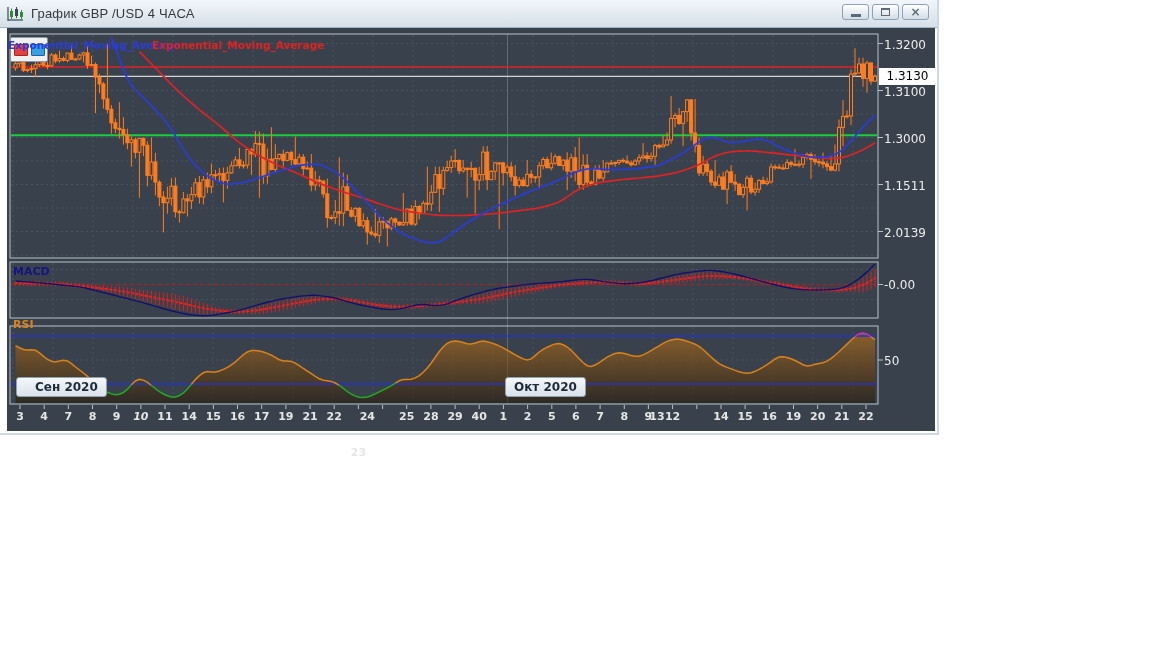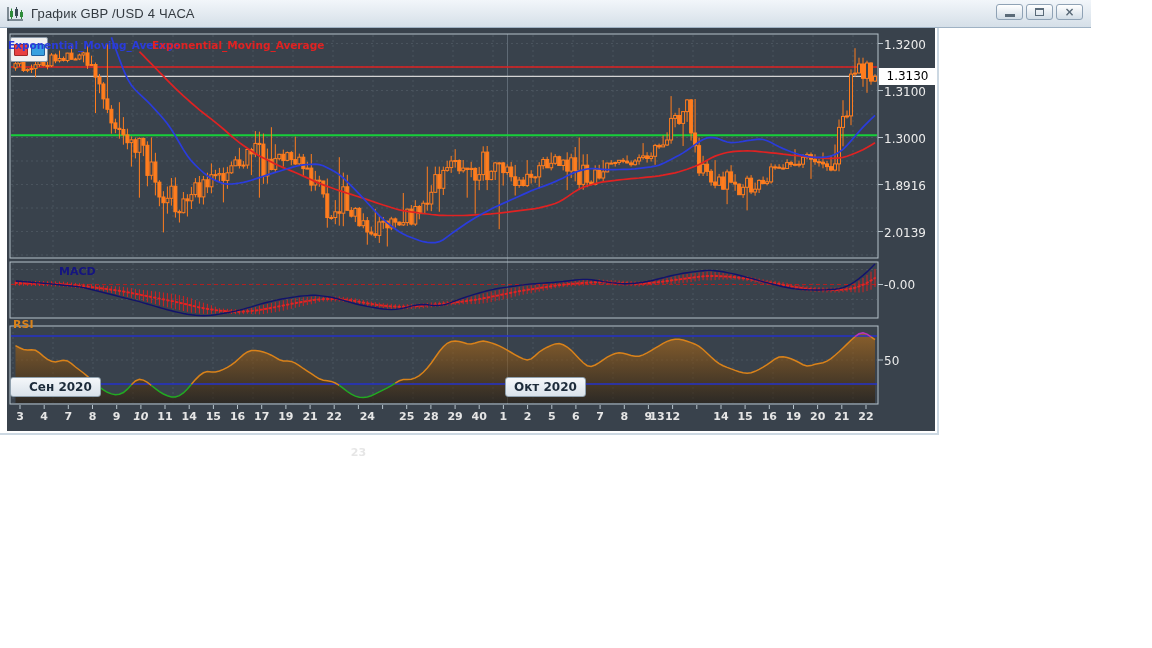--- a/index.html
+++ b/index.html
@@ -1,20 +1,20 @@
 <!DOCTYPE html>
 <html><head>
 <meta charset="utf-8">
 <style>
   html,body{margin:0;padding:0;}
   body{width:1152px;height:648px;background:#ffffff;overflow:hidden;
        font-family:"Liberation Sans","DejaVu Sans",sans-serif;}
   .window{position:absolute;left:0;top:0;width:937px;height:433px;background:#ffffff;
           border-right:2px solid #ccd8e2;border-bottom:2px solid #ccd8e2;}
-  .titlebar{position:absolute;left:0;top:0;width:1091px;height:27px;
+  .titlebar{position:absolute;left:0;top:0;width:937px;height:27px;
             background:linear-gradient(#f2f6fa,#d5dfe8);border-bottom:1px solid #9fb2c4;
             display:flex;align-items:center;}
   .title-icon{width:20px;height:18px;margin-left:5px;flex:0 0 auto;}
   .title-text{margin-left:6px;font-size:13px;color:#333a40;letter-spacing:.2px;}
   .winbtns{position:absolute;right:8px;top:4px;display:flex;gap:3px;}
   .winbtn{width:27px;height:16px;border:1px solid #8fa2b5;border-radius:3px;
           background:linear-gradient(#ffffff,#d2dde7);display:flex;align-items:center;
           justify-content:center;box-sizing:border-box;cursor:default;}
   .g-min{width:10px;height:3px;background:#5a6a78;margin-top:6px;}
   .g-res{width:9px;height:8px;border:1px solid #5a6a78;border-top:2px solid #5a6a78;box-sizing:border-box;}
@@ -845,28 +845,28 @@
       <line x1="866.0" y1="405" x2="866.0" y2="409" stroke="#b6c2ca" stroke-width="1"></line>
     </svg>
 
   <div class="overlay ind-panel">
     <div class="ind-btn" style="background: rgb(232, 64, 64); border: 1px solid rgb(160, 40, 40);"></div>
     <div class="ind-btn" style="background: rgb(56, 160, 224); border: 1px solid rgb(32, 96, 160);"></div>
   </div>
   <div class="overlay legend" style="left: 8px; color: rgb(42, 60, 220);">Exponential_Moving_Average</div>
   <div class="overlay legend" style="left: 152px; color: rgb(224, 34, 34);">Exponential_Moving_Average</div>
 
-  <div class="overlay panel-label" style="left:13px;top:265px;color:#151580;margin-left:46px;">MACD</div>
+  <div class="overlay panel-label" style="left:13px;top:265px;color:#151580;">MACD</div>
   <div class="overlay panel-label" style="left:13px;top:318px;color:#d9821a;text-align:center;">RSI</div>
 
   <div class="overlay cur-price">1.3130</div>
   <div class="overlay axis-label" style="top:277px;">-0.00</div>
   <div class="overlay axis-label" style="top:353px;">50</div>
 
-  <div class="overlay month-box" style="left:10px;padding-left:18px;">Сен 2020</div>
+  <div class="overlay month-box" style="left:16px;padding-left:18px;">Сен 2020</div>
   <div class="overlay month-box" style="left:505px;text-align:right;">Окт 2020</div>
 
   <div class="titlebar">
     <svg class="title-icon" viewBox="0 0 20 18">
       <line x1="3" y1="2" x2="3" y2="16" stroke="#3a4a55" stroke-width="1.2"></line>
       <line x1="3" y1="15" x2="18" y2="15" stroke="#3a4a55" stroke-width="1.2"></line>
       <rect x="5" y="6" width="3" height="6" fill="#2e8b3a"></rect>
       <line x1="6.5" y1="3.5" x2="6.5" y2="14" stroke="#2e8b3a" stroke-width="1"></line>
       <rect x="10" y="4" width="3" height="7" fill="#3a4a55"></rect>
       <line x1="11.5" y1="2" x2="11.5" y2="13" stroke="#3a4a55" stroke-width="1"></line>
@@ -882,21 +882,21 @@
           <span class="g-res"></span>
         </span>
       <span class="winbtn">
           <span class="g-close">×</span>
         </span>
     </span>
   </div>
 <div class="overlay axis-label" style="top: 36.5px;">1.3200</div>
     <div class="overlay axis-label" style="top: 83.5px;">1.3100</div>
     <div class="overlay axis-label" style="top: 130.5px;">1.3000</div>
-    <div class="overlay axis-label" style="top: 177.5px;">1.8916</div>
+    <div class="overlay axis-label" style="top: 177.5px;">1.1511</div>
     <div class="overlay axis-label" style="top: 224.5px;">2.0139</div>
     <div class="overlay day-label" style="left: 20px;">3</div>
     <div class="overlay day-label" style="left: 44.171px;">4</div>
     <div class="overlay day-label" style="left: 68.342px;">7</div>
     <div class="overlay day-label" style="left: 92.513px;">8</div>
     <div class="overlay day-label" style="left: 116.684px;">9</div>
     <div class="overlay day-label" style="left: 140.855px; font-style: italic;">10</div>
     <div class="overlay day-label" style="left: 165.026px;">11</div>
     <div class="overlay day-label" style="left: 189.197px;">14</div>
     <div class="overlay day-label" style="left: 213.368px;">15</div>

